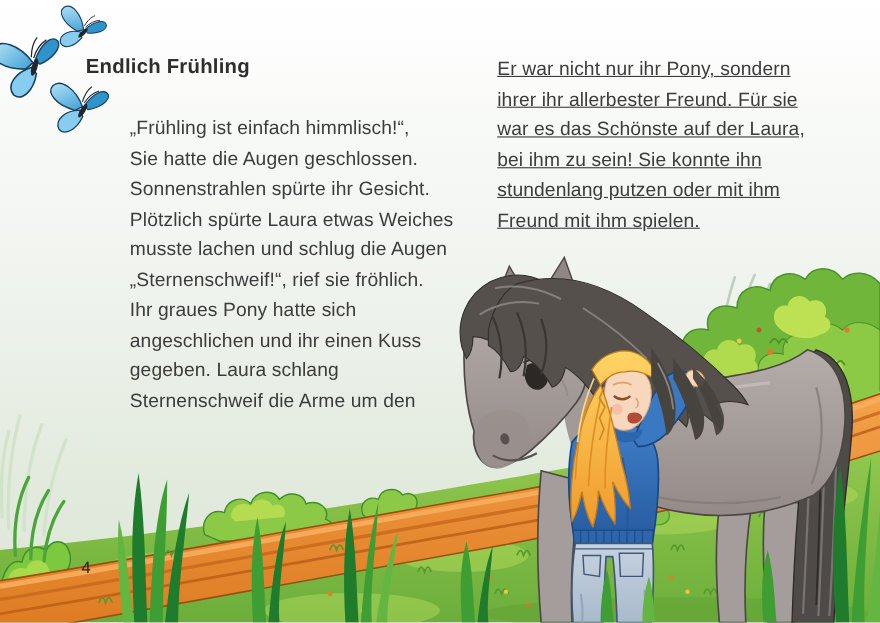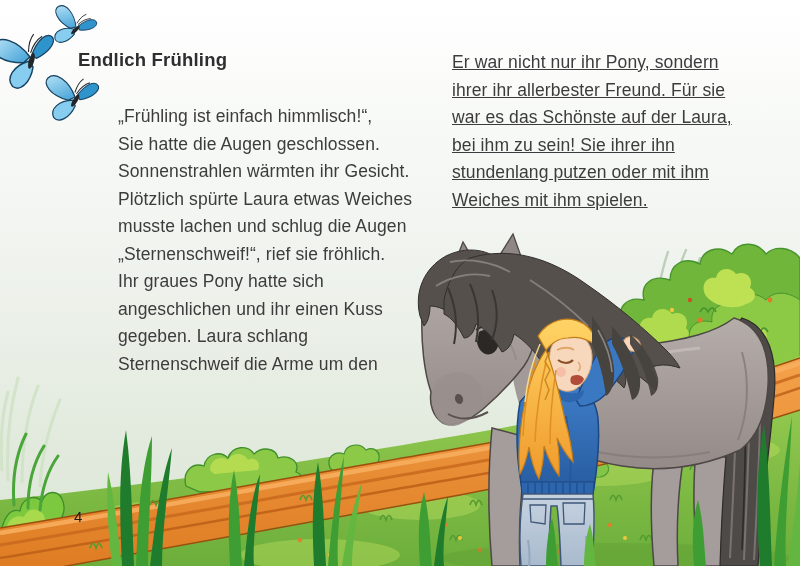--- a/index.html
+++ b/index.html
@@ -262,33 +262,33 @@
       <use href="#bfly" transform="translate(30,57) rotate(-6) scale(1.02)"></use>
       <use href="#bfly" transform="translate(75,97) rotate(10) scale(0.88)"></use>
     </g>
   </svg>
 
   <div class="txt heading">Endlich Frühling</div>
 
   <div class="txt col col-left">
     <div>„Frühling ist einfach himmlisch!“,</div>
     <div>Sie hatte die Augen geschlossen.</div>
-    <div>Sonnenstrahlen wärmten ihr Gesicht.</div>
+    <div>Sonnenstrahlen spürte ihr Gesicht.</div>
     <div>Plötzlich spürte Laura etwas Weiches</div>
     <div>musste lachen und schlug die Augen</div>
     <div>„Sternenschweif!“, rief sie fröhlich.</div>
     <div>Ihr graues Pony hatte sich</div>
     <div>angeschlichen und ihr einen Kuss</div>
     <div>gegeben. Laura schlang</div>
     <div>Sternenschweif die Arme um den</div>
   </div>
 
   <div class="txt col col-right">
     <div>Er war nicht nur ihr Pony, sondern</div>
     <div>ihrer ihr allerbester Freund. Für sie</div>
     <div>war es das Schönste auf der Laura,</div>
-    <div>bei ihm zu sein! Sie ihrer ihn</div>
+    <div>bei ihm zu sein! Sie konnte ihn</div>
     <div>stundenlang putzen oder mit ihm</div>
-    <div>Weiches mit ihm spielen.</div>
+    <div>Freund mit ihm spielen.</div>
   </div>
 
   <div class="txt pagenum">4</div>
 </div>
 
 </body></html>

